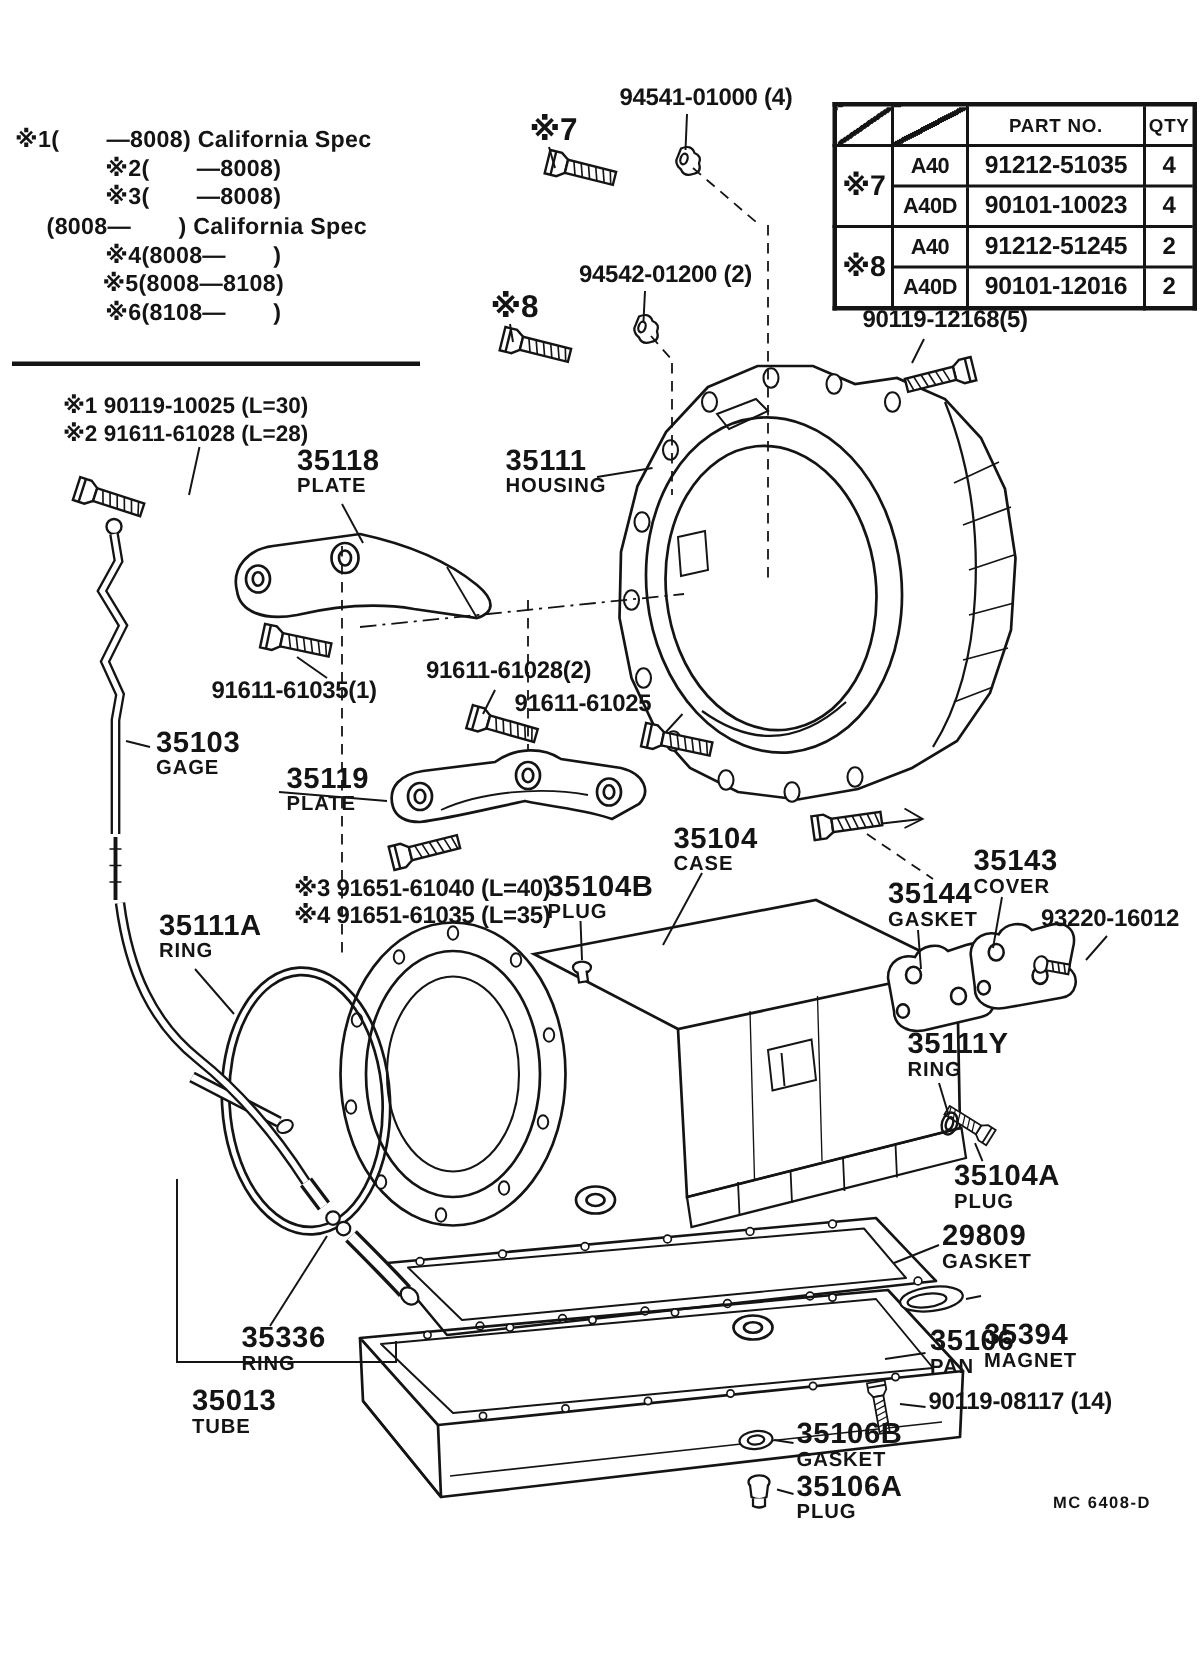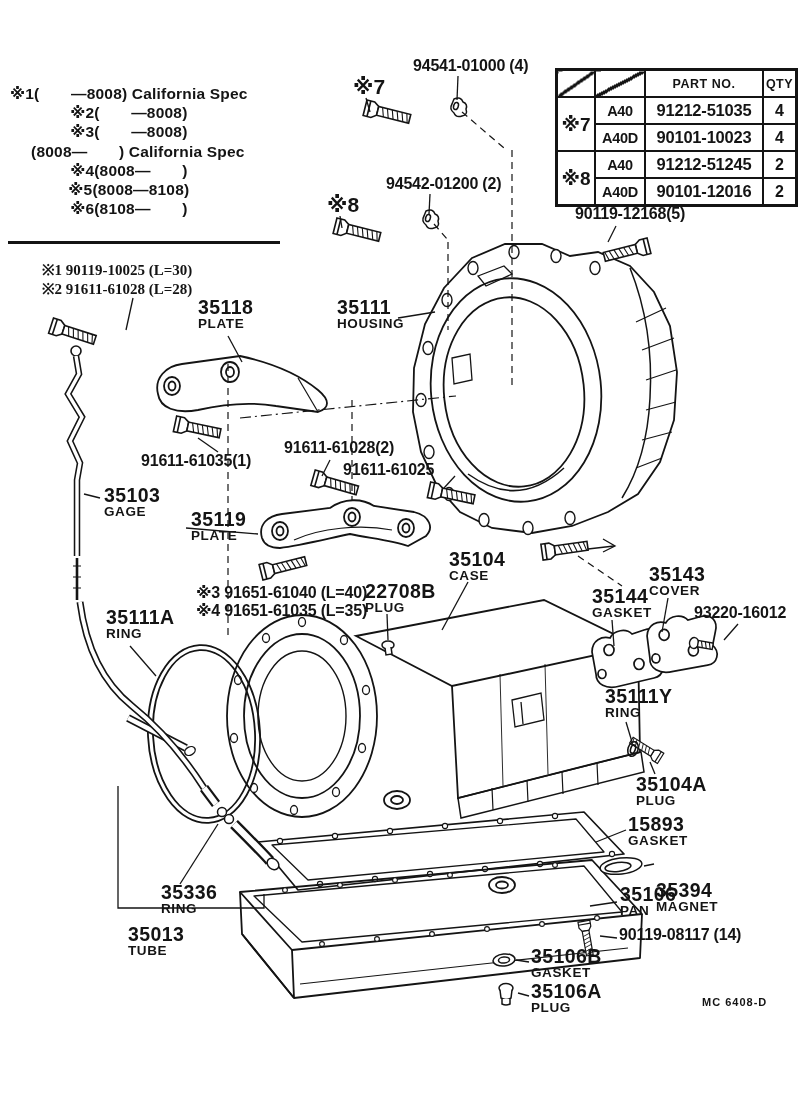--- a/index.html
+++ b/index.html
@@ -3,21 +3,21 @@
 <meta charset="utf-8">
 <style>
   html,body{margin:0;padding:0;background:#e8e8e8;}
   .page{position:relative;width:800px;height:1118px;background:#ffffff;overflow:hidden;
         font-family:"Liberation Sans","DejaVu Sans",sans-serif;color:#141414;}
   svg{position:absolute;left:0;top:0;}
   .legend{position:absolute;left:10px;top:84px;font-weight:bold;font-size:15.5px;white-space:pre;text-align:center;}
   .legend div{height:19.2px;line-height:19.2px;letter-spacing:0.2px;}
   .legend-underline{position:absolute;left:8px;top:241px;width:272px;height:3px;background:#141414;}
   .bolt-notes{position:absolute;left:42px;top:261px;font-weight:bold;font-size:15px;white-space:pre;}
-  .bolt-notes div{height:19px;line-height:19px;font-family:Liberation Serif, serif;}
+  .bolt-notes div{height:19px;line-height:19px;}
   .callouts{position:absolute;left:0;top:0;width:800px;height:1118px;pointer-events:none;}
   .callout{position:absolute;font-weight:bold;white-space:pre;line-height:1.04;}
   .callout .num{font-size:19.5px;letter-spacing:0.4px;}
   .callout .name{font-size:13.5px;letter-spacing:0.6px;}
   .callout .pn{font-size:16px;letter-spacing:-0.2px;line-height:1.12;}
   .callout .mark{font-size:21px;}
   .footer-code{position:absolute;left:702px;top:996px;font-weight:bold;font-size:11px;letter-spacing:1px;}
   table.parts{position:absolute;left:555px;top:68px;border-collapse:collapse;font-weight:bold;
               border:3px solid #141414;table-layout:fixed;}
   .parts th,.parts td{border:2px solid #141414;padding:0;text-align:center;vertical-align:middle;}
@@ -338,25 +338,25 @@
       <div class="callout" style="left: 141px; top: 452px;"><div class="pn">91611-61035(1)</div></div>
       <div class="callout" style="left: 284px; top: 439px;"><div class="pn">91611-61028(2)</div></div>
       <div class="callout" style="left: 343px; top: 461px;"><div class="pn">91611-61025</div></div>
       <div class="callout" style="left: 104px; top: 485px;"><div class="num">35103</div><div class="name">GAGE</div></div>
       <div class="callout" style="left: 191px; top: 509px;"><div class="num">35119</div><div class="name">PLATE</div></div>
       <div class="callout" style="left: 449px; top: 549px;"><div class="num">35104</div><div class="name">CASE</div></div>
       <div class="callout" style="left: 649px; top: 564px;"><div class="num">35143</div><div class="name">COVER</div></div>
       <div class="callout" style="left: 592px; top: 586px;"><div class="num">35144</div><div class="name">GASKET</div></div>
       <div class="callout" style="left: 694px; top: 604px;"><div class="pn">93220-16012</div></div>
       <div class="callout" style="left: 196px; top: 584px;"><div class="pn">※3 91651-61040 (L=40)</div><div class="pn">※4 91651-61035 (L=35)</div></div>
-      <div class="callout" style="left: 365px; top: 581px;"><div class="num">22708B</div><div class="name">PLUG</div></div>
+      <div class="callout" style="left: 365px; top: 581px;"><div class="num">35104B</div><div class="name">PLUG</div></div>
       <div class="callout" style="left: 106px; top: 607px;"><div class="num">35111A</div><div class="name">RING</div></div>
       <div class="callout" style="left: 605px; top: 686px;"><div class="num">35111Y</div><div class="name">RING</div></div>
       <div class="callout" style="left: 636px; top: 774px;"><div class="num">35104A</div><div class="name">PLUG</div></div>
-      <div class="callout" style="left: 628px; top: 814px;"><div class="num">15893</div><div class="name">GASKET</div></div>
+      <div class="callout" style="left: 628px; top: 814px;"><div class="num">29809</div><div class="name">GASKET</div></div>
       <div class="callout" style="left: 656px; top: 848px; margin-top: 32px;"><div class="num">35394</div><div class="name">MAGNET</div></div>
       <div class="callout" style="left: 620px; top: 884px;"><div class="num">35106</div><div class="name">PAN</div></div>
       <div class="callout" style="left: 619px; top: 926px;"><div class="pn">90119-08117 (14)</div></div>
       <div class="callout" style="left: 531px; top: 946px;"><div class="num">35106B</div><div class="name">GASKET</div></div>
       <div class="callout" style="left: 531px; top: 981px;"><div class="num">35106A</div><div class="name">PLUG</div></div>
       <div class="callout" style="left: 161px; top: 882px;"><div class="num">35336</div><div class="name">RING</div></div>
       <div class="callout" style="left: 128px; top: 924px;"><div class="num">35013</div><div class="name">TUBE</div></div>
     </div>
 
   <div class="footer-code">MC 6408-D</div>

